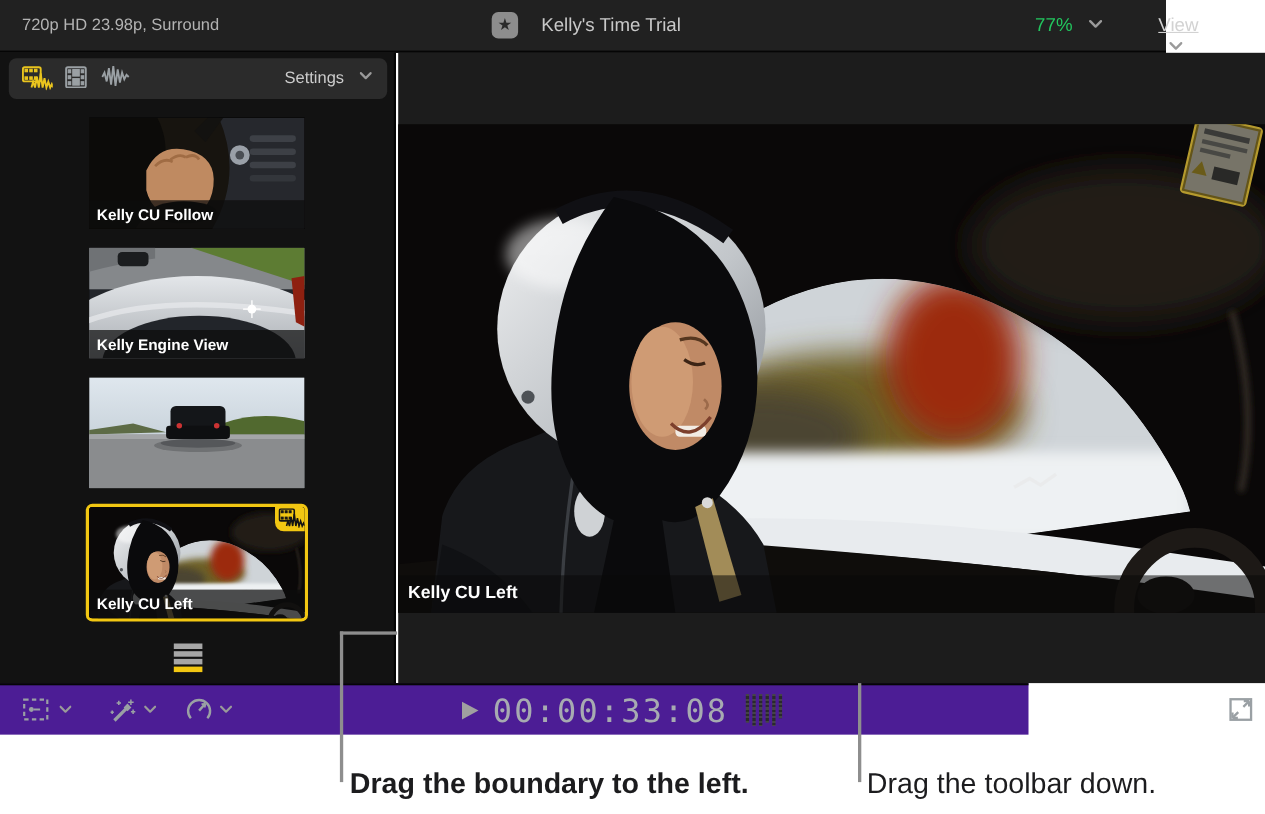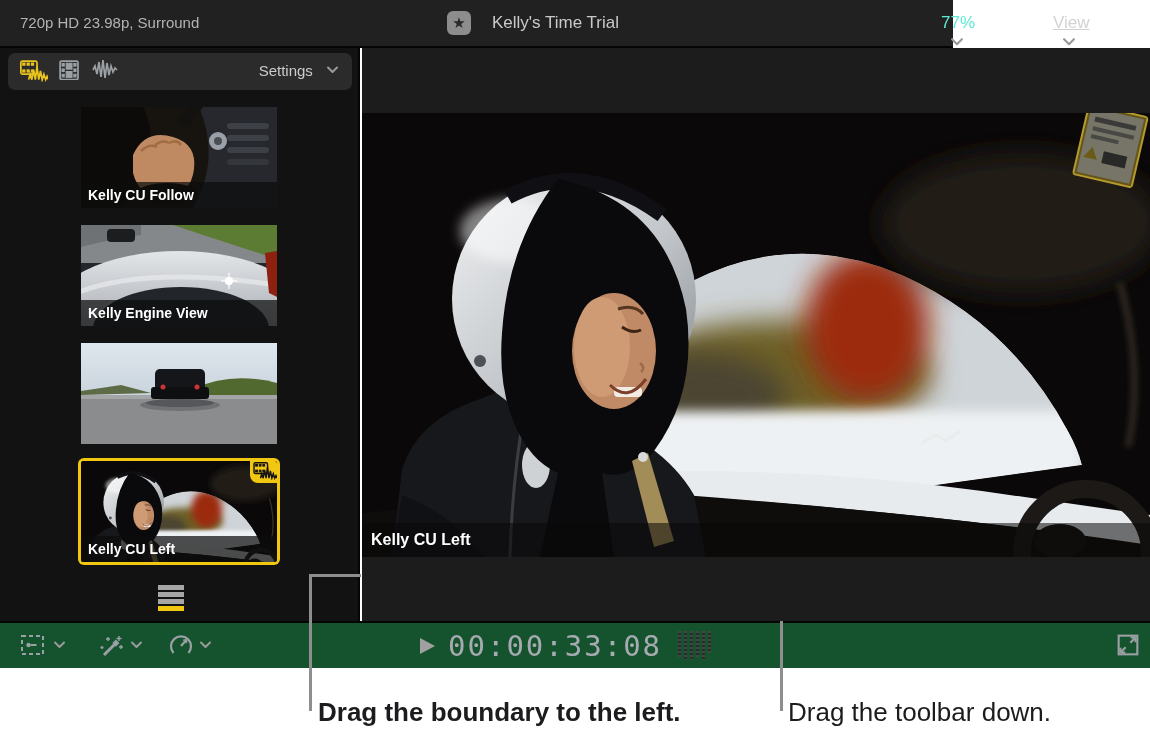--- a/index.html
+++ b/index.html
@@ -1,27 +1,27 @@
 <!DOCTYPE html>
 <html><head>
 <meta charset="utf-8">
 <style>
   * { box-sizing: border-box; margin: 0; padding: 0; }
   body { background: #ffffff; font-family: "Liberation Sans", sans-serif; }
   .stage { position: relative; width: 1150px; height: 740px; background: #ffffff; overflow: hidden; }
 
   
-  .topbar { position: absolute; left: 0; top: 0; width: 953px; height: 48px;
+  .topbar { position: absolute; left: 0; top: 0; width: 1060px; height: 48px;
             background: #212121; border-bottom: 2px solid #050505; }
   .project-info { position: absolute; left: 20px; top: 14px; font-size: 15px; color: #b3b3b3; }
   .star-btn { position: absolute; left: 447px; top: 11px; width: 24px; height: 24px;
               background: #8d8d8d; border-radius: 6px; color: #2a2a2a; font-size: 15px;
               line-height: 24px; text-align: center; }
   .main-title { position: absolute; left: 492px; top: 13px; font-size: 17px; color: #c9c9c9; }
-  .zoom-ctl { position: absolute; left: 941px; top: 13px; font-size: 17px; color: #5eead4; }
+  .zoom-ctl { position: absolute; left: 941px; top: 13px; font-size: 17px; color: #22c55e; }
   .view-ctl { position: absolute; left: 1053px; top: 13px; font-size: 17px; color: #d2d2d2; text-decoration: underline; }
   .chev { display: inline-block; margin-left: 10px; position: relative; top: -2px; }
 
   
   .left-panel { position: absolute; left: 0; top: 48px; width: 360px; height: 573px;
                 background: #121212; border-right: 2px solid #050505; }
   .panel-toolbar { position: absolute; left: 8px; top: 5px; width: 344px; height: 37px;
                    background: #2b2b2b; border-radius: 7px; }
   .mode-btn { position: absolute; top: 7px; width: 28px; height: 22px; }
   .settings-ctl { position: absolute; right: 14px; top: 9px; font-size: 15px; color: #cbcbcb; }
@@ -43,22 +43,22 @@
 
   
   .viewer-area { position: absolute; left: 362px; top: 48px; width: 788px; height: 573px;
                  background: #1c1c1c; }
   .video { position: absolute; left: 0; top: 65px; width: 788px; height: 444px; }
   .viewer-label-strip { position: absolute; left: 0; top: 475px; width: 788px; height: 34px;
                         background: rgba(10,10,10,0.55); color: #ffffff; font-size: 16px;
                         font-weight: bold; line-height: 34px; padding-left: 9px; }
 
   
-  .bottom-toolbar { position: absolute; left: 0; top: 621px; width: 1150px; height: 47px;
-                    background: #14532d; border-top: 2px solid #050505; }
+  .bottom-toolbar { position: absolute; left: 0; top: 621px; width: 935px; height: 47px;
+                    background: #4c1d95; border-top: 2px solid #050505; }
   .tool { position: absolute; top: 10px; }
   .timecode { position: absolute; left: 448px; top: 6px; font-family: "DejaVu Sans Mono", monospace;
               font-size: 29px; color: #a7abb1; letter-spacing: 2px; }
   .play-btn { position: absolute; left: 420px; top: 15px; width: 0; height: 0;
               border-left: 15px solid #a0a0a0; border-top: 8px solid transparent;
               border-bottom: 8px solid transparent; }
   .meters { position: absolute; left: 678px; top: 8px; width: 36px; height: 29px; display: flex; gap: 3px; }
   .meters .mbar { width: 3px; background: repeating-linear-gradient(to bottom, #454545 0 2px, #2a2a2a 2px 4px); }
   .expand-btn { position: absolute; left: 1114px; top: 8px; width: 28px; height: 28px; }
 

